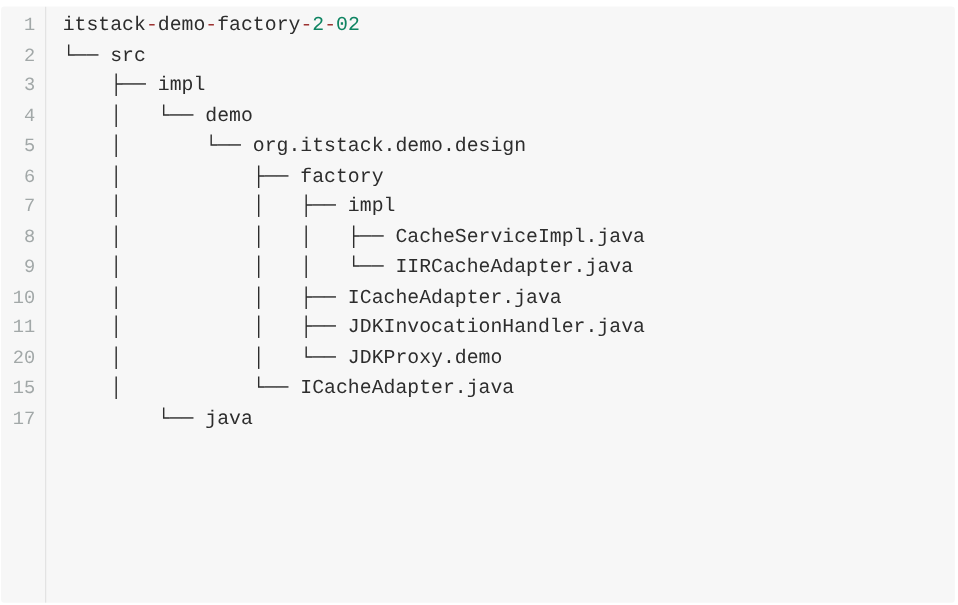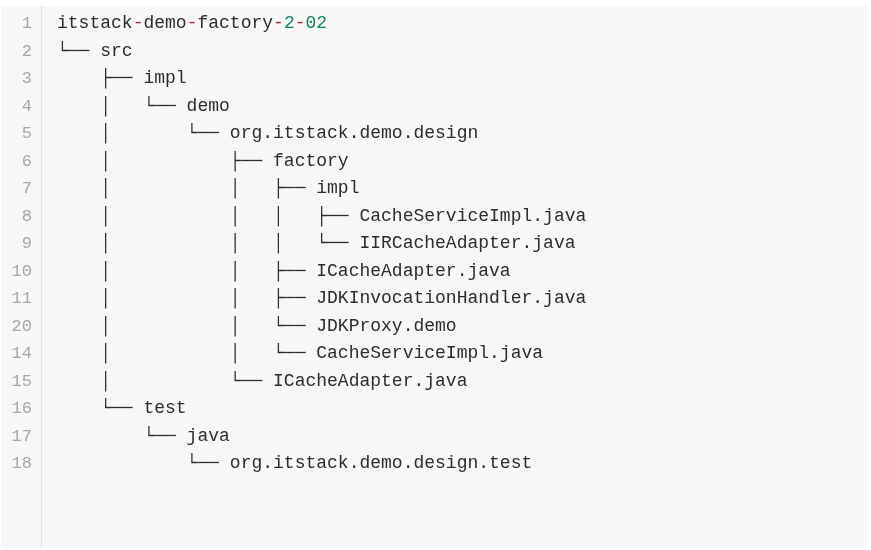--- a/index.html
+++ b/index.html
@@ -114,34 +114,22 @@
         </div>
         <div class="line">
           <span class="ln">11</span>
           <span class="code"><span class="tok-plain">    │           │   ├── JDKInvocationHandler.java</span></span>
         </div>
         <div class="line">
           <span class="ln">20</span>
           <span class="code"><span class="tok-plain">    │           │   └── JDKProxy.demo</span></span>
         </div>
         <div class="line">
-          <span class="ln">14</span>
-          <span class="code"><span class="tok-plain">    │           │   └── CacheServiceImpl.java</span></span>
-        </div>
-        <div class="line">
           <span class="ln">15</span>
           <span class="code"><span class="tok-plain">    │           └── ICacheAdapter.java</span></span>
         </div>
         <div class="line">
-          <span class="ln">16</span>
-          <span class="code"><span class="tok-plain">    └── test</span></span>
-        </div>
-        <div class="line">
           <span class="ln">17</span>
           <span class="code"><span class="tok-plain">        └── java</span></span>
-        </div>
-        <div class="line">
-          <span class="ln">18</span>
-          <span class="code"><span class="tok-plain">            └── org.itstack.demo.design.test</span></span>
         </div>
       </div>
   </div>
 </div>
 
 </body></html>

